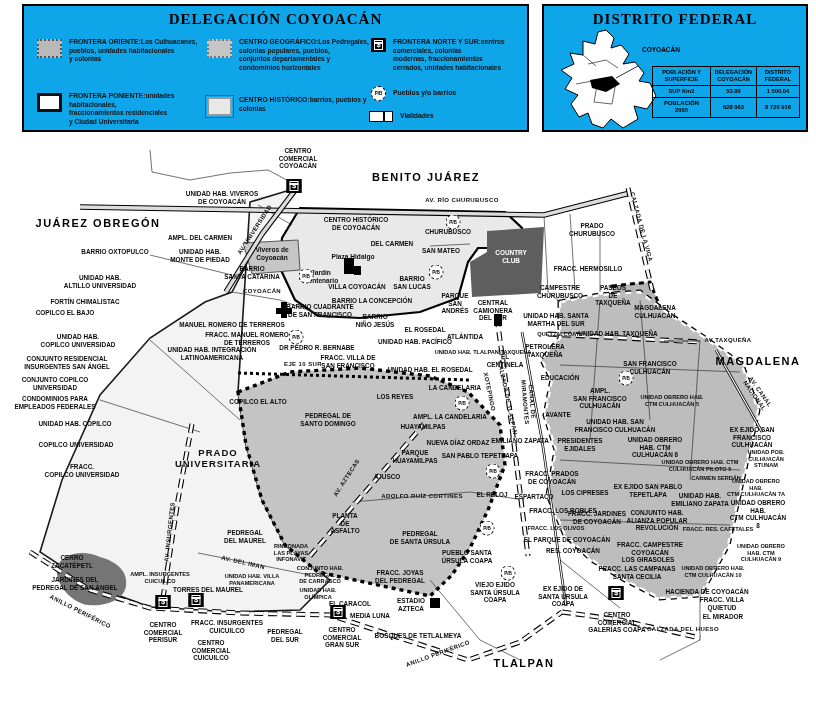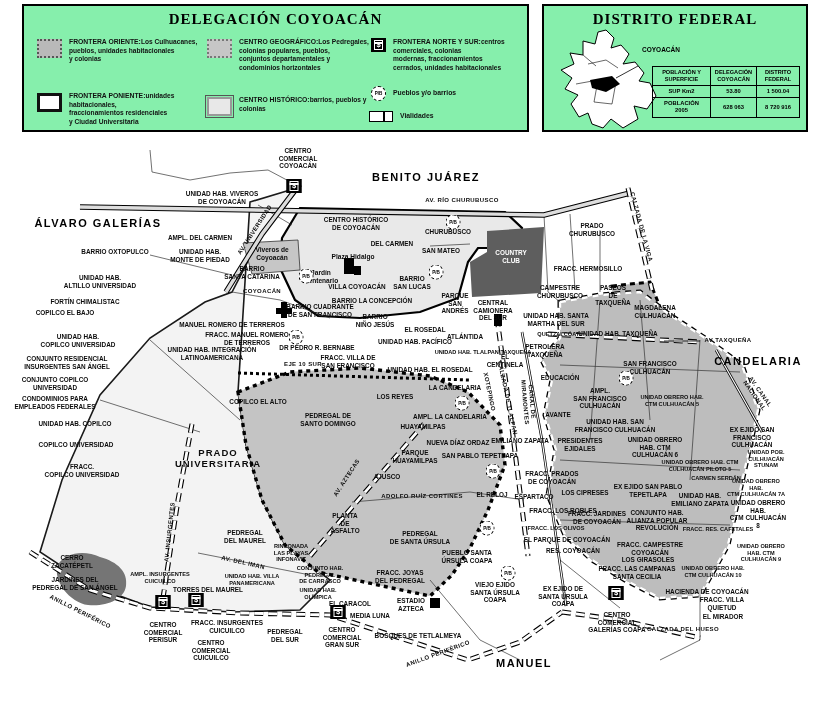--- a/index.html
+++ b/index.html
@@ -1,19 +1,19 @@
 <!DOCTYPE html>
 <html><head>
 <meta charset="utf-8">
 <style>
   html,body{margin:0;padding:0;background:#fff;}
   .page{position:relative;width:816px;height:714px;background:#fff;overflow:hidden;
         font-family:"Liberation Sans",sans-serif;}
   
-  .box{position:absolute;background:#86efac;border:2px solid #000;box-sizing:border-box;}
+  .box{position:absolute;background:#0ea5e9;border:2px solid #000;box-sizing:border-box;}
   #legend-box{left:22px;top:4px;width:507px;height:128px;}
   #df-box{left:542px;top:4px;width:266px;height:128px;}
   .box-title{position:absolute;left:0;right:0;top:5px;text-align:center;
              font-family:"Liberation Serif",serif;font-weight:bold;font-size:15px;
              letter-spacing:1px;color:#000;}
   .leg-item{position:absolute;display:flex;gap:7px;align-items:flex-start;}
   .swatch{width:25px;height:19px;box-sizing:border-box;flex:none;margin-top:1px;}
   .sw-oriente{background:#b9b9b9;border:2px dotted #555;}
   .sw-geografico{background:#c6c6c6;border:2px dotted #777;}
   .sw-poniente{background:#fff;border:3px solid #111;}
@@ -156,24 +156,24 @@
         <rect x="354" y="266" width="7" height="9"></rect>
         <rect x="276" y="308" width="16" height="6"></rect>
         <rect x="281" y="302" width="6" height="16"></rect>
         <rect x="494" y="314" width="8" height="12"></rect>
         <rect x="430" y="598" width="10" height="10"></rect>
       </g>
 
       <path d="M664,341 L700,341" stroke="#000" stroke-width="0.8"></path>
     </svg>
 
-  <div class="lbl k-d" style="left: 98px; top: 223px; transform: translate(-50%, -50%);">ÁLVARO GALERÍAS</div>
+  <div class="lbl k-d" style="left: 98px; top: 223px; transform: translate(-50%, -50%);">JUÁREZ OBREGÓN</div>
       <div class="lbl k-d" style="left: 426px; top: 177px; transform: translate(-50%, -50%); text-align: right;">BENITO JUÁREZ</div>
-      <div class="lbl k-d" style="left: 758px; top: 361px; transform: translate(-50%, -50%);">CANDELARIA</div>
-      <div class="lbl k-d" style="left: 524px; top: 663px; transform: translate(-50%, -50%);">MANUEL</div>
+      <div class="lbl k-d" style="left: 758px; top: 361px; transform: translate(-50%, -50%);">MAGDALENA</div>
+      <div class="lbl k-d" style="left: 524px; top: 663px; transform: translate(-50%, -50%);">TLALPAN</div>
       <div class="lbl k-d2" style="left: 218px; top: 458px; transform: translate(-50%, -50%);">PRADO
 UNIVERSITARIA</div>
       <div class="lbl" style="left: 298px; top: 158px; transform: translate(-50%, -50%);">CENTRO
 COMERCIAL
 COYOACÁN</div>
       <div class="lbl" style="left: 222px; top: 198px; transform: translate(-50%, -50%);">UNIDAD HAB. VIVEROS
 DE COYOACÁN</div>
       <div class="lbl" style="left: 200px; top: 238px; transform: translate(-50%, -50%);">AMPL. DEL CARMEN</div>
       <div class="lbl" style="left: 115px; top: 252px; transform: translate(-50%, -50%);">BARRIO OXTOPULCO</div>
       <div class="lbl" style="left: 200px; top: 256px; transform: translate(-50%, -50%);">UNIDAD HAB.

